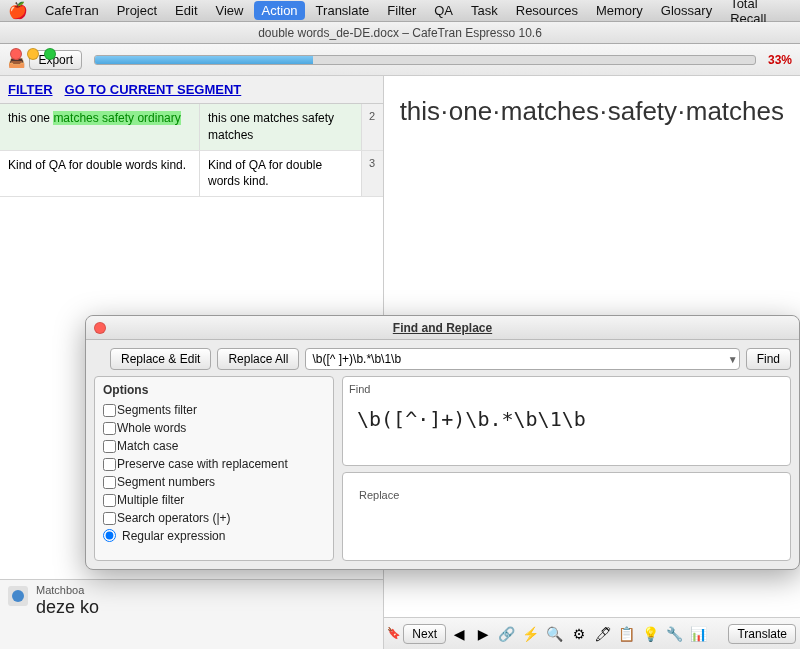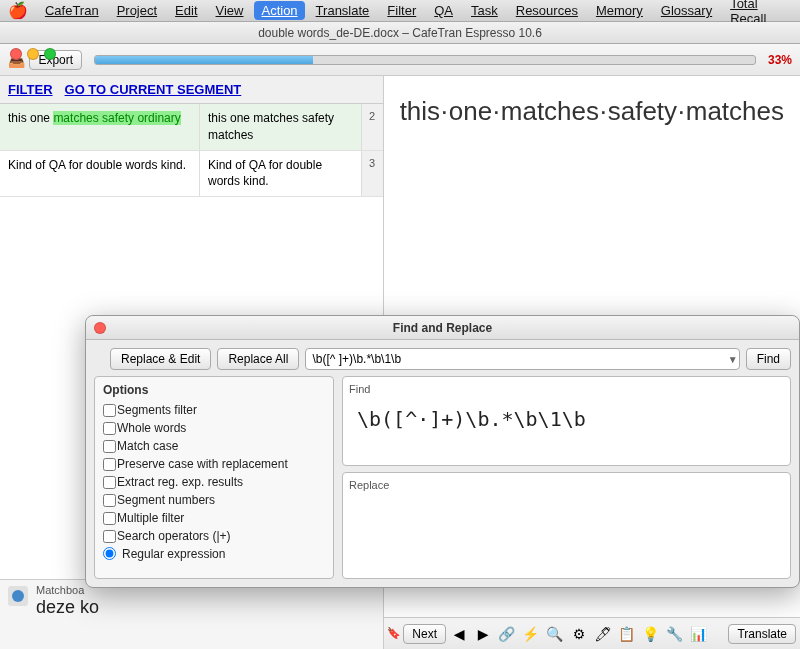--- a/index.html
+++ b/index.html
@@ -19,21 +19,20 @@
     .menubar-apple {
       font-size: 16px;
       margin-right: 6px;
       color: #333;
     }
     .menubar-item {
       padding: 2px 7px;
       border-radius: 4px;
       cursor: pointer;
       color: #111;
-      text-decoration: underline;
     }
     .menubar-item.active-menu { background: #3d82e8; color: white; }
 
     
     .titlebar {
       background: linear-gradient(to bottom, #f2f2f2, #e0e0e0);
       height: 22px;
       display: flex;
       align-items: center;
       justify-content: center;
@@ -259,20 +258,21 @@
       border-radius: 8px 8px 0 0;
       border-bottom: 1px solid #bbb;
       height: 24px;
       display: flex;
       align-items: center;
       justify-content: center;
       font-size: 12px;
       font-weight: bold;
       color: #333;
       position: relative;
+      text-decoration: underline;
     }
     .dialog-close {
       position: absolute;
       left: 8px;
       width: 12px; height: 12px;
       border-radius: 50%;
       background: #ff5f57;
       border: 1px solid rgba(0,0,0,0.15);
       cursor: pointer;
     }
@@ -387,21 +387,21 @@
       font-family: monospace;
       font-size: 20px;
       color: #222;
       padding: 8px;
       min-height: 60px;
     }
     .dialog-replace-section {
       border: 1px solid #bbb;
       border-radius: 4px;
       background: white;
-      padding: 6px;
+      padding: 16px;
       flex: 1;
     }
   </style>
 </head>
 <body>
 
 <div class="menubar">
   <span class="menubar-apple">🍎</span>
   <span class="menubar-item">CafeTran</span>
   <span class="menubar-item">Project</span>
@@ -540,24 +540,20 @@
           <div class="checkbox-row">
             <input type="checkbox" style="">
             <label>Match case</label>
           </div>
           <div class="checkbox-row">
             <input type="checkbox" style="">
             <label>Preserve case with replacement</label>
           </div>
           <div class="checkbox-row">
             <input type="checkbox" style="">
-            <label>Extract reg. exp. results</label>
-          </div>
-          <div class="checkbox-row">
-            <input type="checkbox" style="">
             <label>Segment numbers</label>
           </div>
           <div class="checkbox-row">
             <input type="checkbox" style="">
             <label>Multiple filter</label>
           </div>
           <div class="checkbox-row">
             <input type="checkbox" style="">
             <label>Search operators (|+)</label>
           </div>

